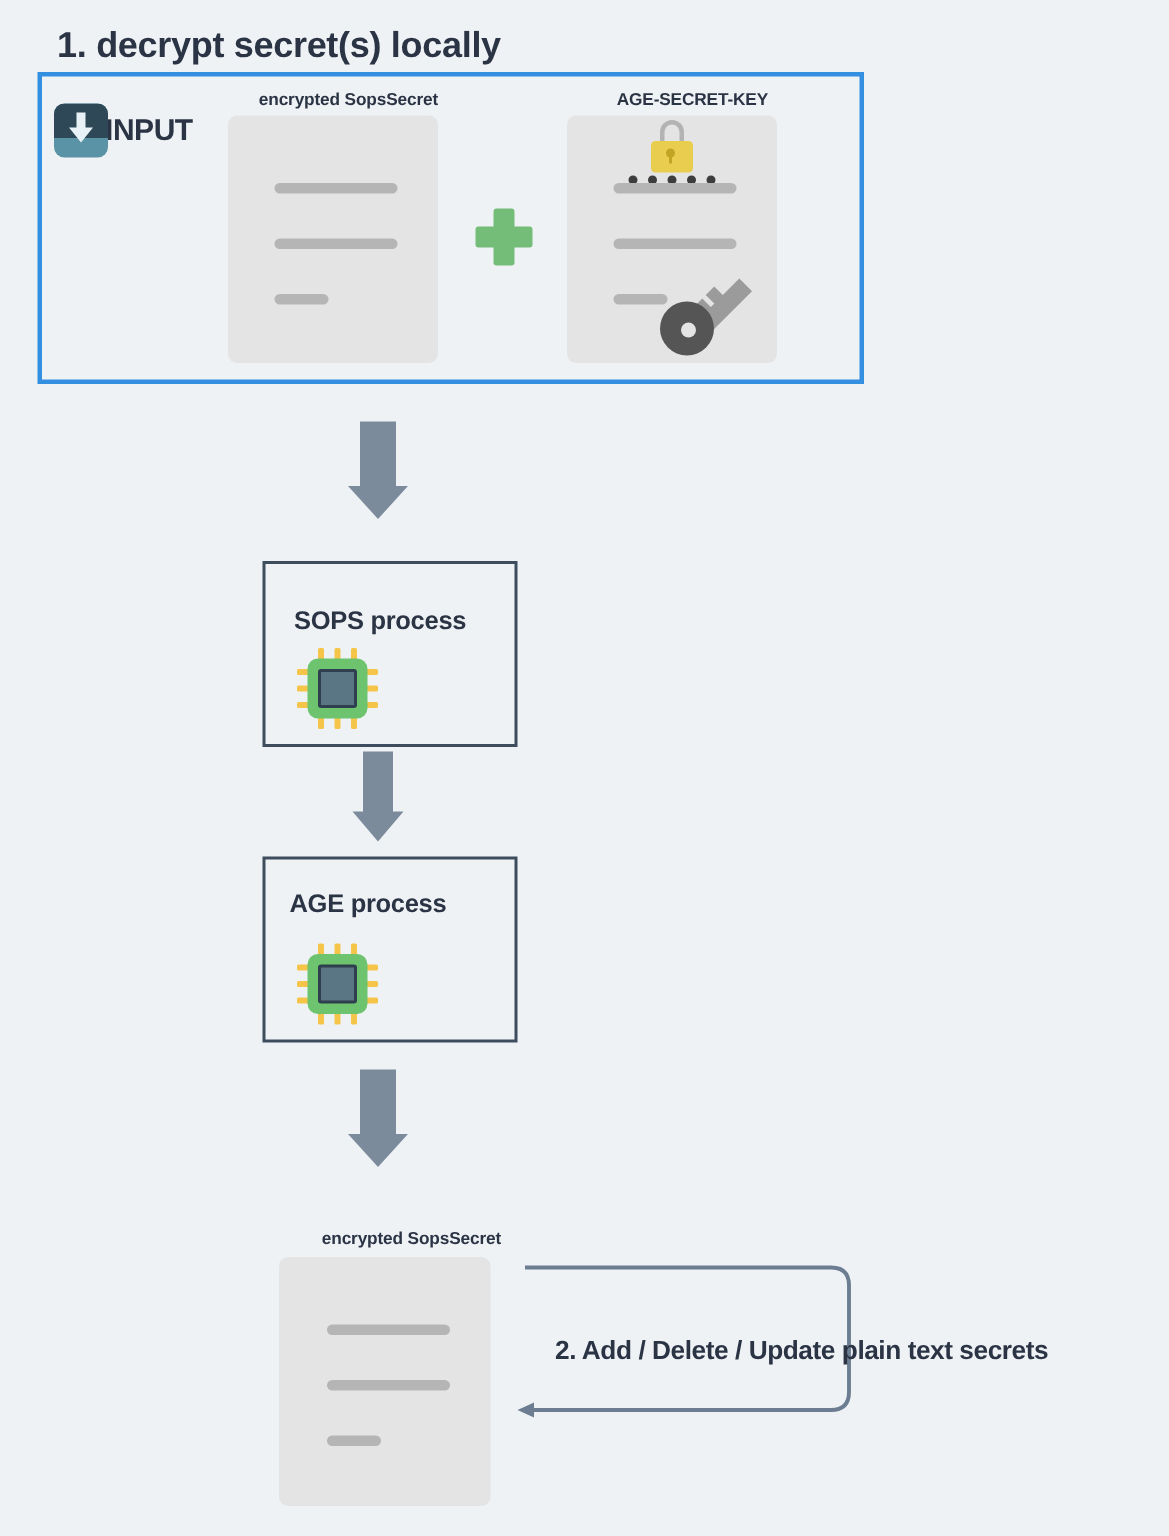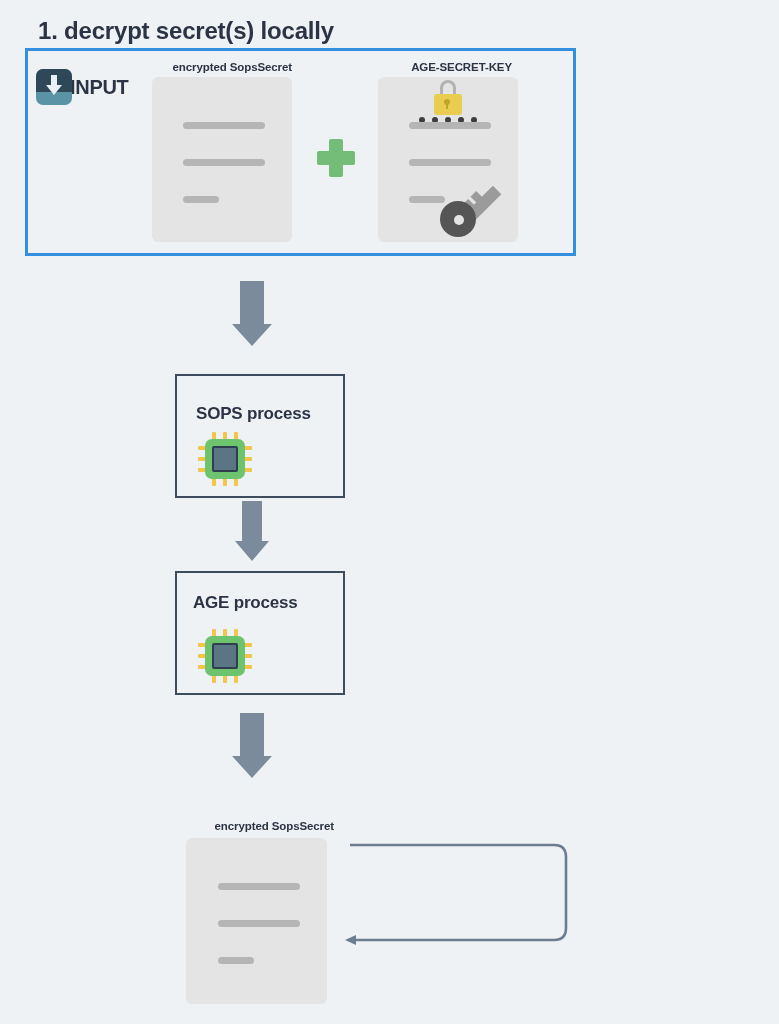--- a/index.html
+++ b/index.html
@@ -501,14 +501,15 @@
     <div class="doc-line l1"></div>
     <div class="doc-line l2"></div>
     <div class="doc-line l3"></div>
   </div>
 
   <svg id="loop-svg" viewBox="0 0 245 115">
     <path d="M 14 5 L 218 5 Q 230 5 230 17 L 230 88 Q 230 100 218 100 L 14 100" fill="none" stroke="#6c7d91" stroke-width="2.6" stroke-linecap="butt"></path>
     <path d="M 9 100 L 20 95 L 20 105 Z" fill="#6c7d91"></path>
   </svg>
 
+  <div class="loop-label">2. Add / Delete / Update plain text secrets</div>
 
 </div>
 
 </body></html>

